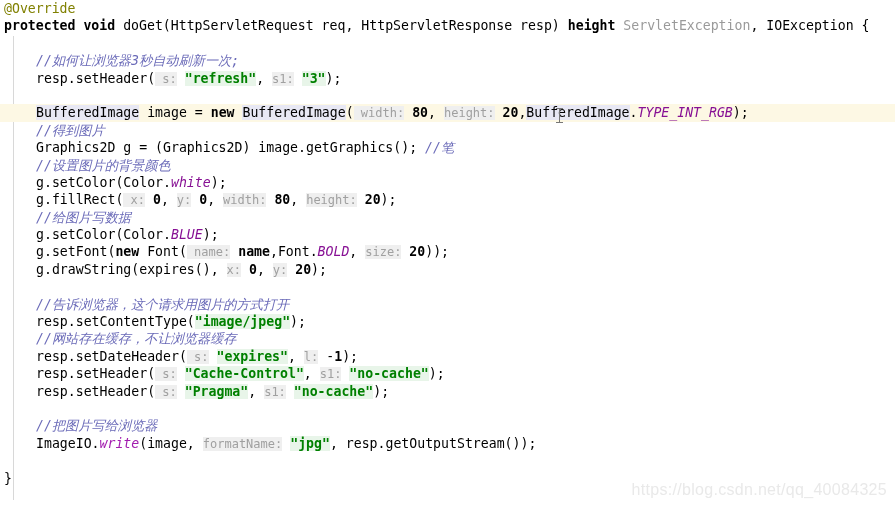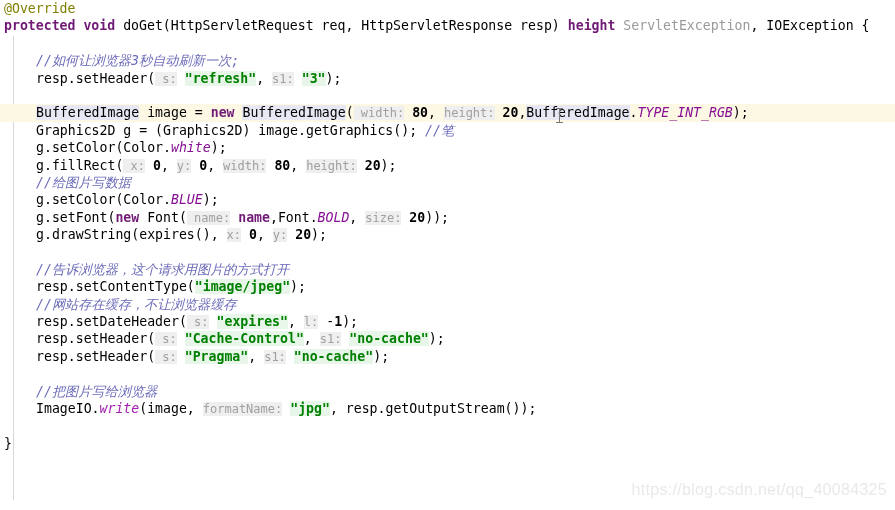--- a/index.html
+++ b/index.html
@@ -37,21 +37,21 @@
     top: 36px;
     width: 1px;
     height: 464px;
     background: #d8d8d8;
   }
   
   .line.current {
     background: #fdf8e4;
   }
   
-  .kw        { color: #701a75; font-weight: bold; }
+  .kw        { color: #000000; font-weight: bold; }
   .anno      { color: #808000; }
   .greyed    { color: #9a9a9a; }
   .num       { color: #000000; font-weight: bold; }
   .str       { color: #008000; font-weight: bold; background: #e8f5e9; }
   .cmt       { color: #6a6ab8; font-style: italic; }
   .hint      { color: #a0a0a0; background: #efefef; font-size: 12px; }
   .statc     { color: #871094; font-style: italic; }
   .field     { color: #871094; font-style: italic; }
   .meth      { color: #a21caf; font-style: italic; }
   .hl-ident  { background: #e8e8f4; }
@@ -106,21 +106,23 @@
   <div class="code-area">
     <div class="indent-guide"></div>
     <div id="lines-container">
         <div class="line" style="padding-left: 4px;"><span class="anno">@Override</span></div>
         <div class="line" style="padding-left: 4px;"><span class="kw">protected</span><span> </span><span class="kw">void</span><span> doGet(HttpServletRequest req, HttpServletResponse resp) </span><span class="kw">height</span><span> </span><span class="greyed">ServletException</span><span>, IOException {</span></div>
         <div class="line" style="padding-left: 4px;"><span></span>&nbsp;</div>
         <div class="line" style="padding-left: 36px;"><span class="cmt">//如何让浏览器3秒自动刷新一次;</span></div>
         <div class="line" style="padding-left: 36px;"><span>resp.setHeader(</span><span class="hint"> s:</span><span> </span><span class="str">"refresh"</span><span>, </span><span class="hint">s1:</span><span> </span><span class="str">"3"</span><span>);</span></div>
         <div class="line" style="padding-left: 36px;"><span></span>&nbsp;</div>
         <div class="line current" style="padding-left: 36px;"><span class="hl-ident">BufferedImage</span><span> image = </span><span class="kw">new</span><span> </span><span class="hl-ident">BufferedImage</span><span>(</span><span class="hint"> width:</span><span> </span><span class="num">80</span><span>, </span><span class="hint">height:</span><span> </span><span class="num">20</span><span>,</span><span class="caret"></span><span class="hl-ident">BufferedImage</span><span>.</span><span class="statc">TYPE_INT_RGB</span><span>);</span></div>
+        <div class="line" style="padding-left: 36px;"><span class="cmt">//得到图片</span></div>
         <div class="line" style="padding-left: 36px;"><span>Graphics2D g = (Graphics2D) image.getGraphics(); </span><span class="cmt">//笔</span></div>
+        <div class="line" style="padding-left: 36px;"><span class="cmt">//设置图片的背景颜色</span></div>
         <div class="line" style="padding-left: 36px;"><span>g.setColor(Color.</span><span class="field">white</span><span>);</span></div>
         <div class="line" style="padding-left: 36px;"><span>g.fillRect(</span><span class="hint"> x:</span><span> </span><span class="num">0</span><span>, </span><span class="hint">y:</span><span> </span><span class="num">0</span><span>, </span><span class="hint">width:</span><span> </span><span class="num">80</span><span>, </span><span class="hint">height:</span><span> </span><span class="num">20</span><span>);</span></div>
         <div class="line" style="padding-left: 36px;"><span class="cmt">//给图片写数据</span></div>
         <div class="line" style="padding-left: 36px;"><span>g.setColor(Color.</span><span class="statc">BLUE</span><span>);</span></div>
         <div class="line" style="padding-left: 36px;"><span>g.setFont(</span><span class="kw">new</span><span> Font(</span><span class="hint"> name:</span><span> </span><span class="kw">name</span><span>,Font.</span><span class="statc">BOLD</span><span>, </span><span class="hint">size:</span><span> </span><span class="num">20</span><span>));</span></div>
         <div class="line" style="padding-left: 36px;"><span>g.drawString(expires(), </span><span class="hint">x:</span><span> </span><span class="num">0</span><span>, </span><span class="hint">y:</span><span> </span><span class="num">20</span><span>);</span></div>
         <div class="line" style="padding-left: 36px;"><span></span>&nbsp;</div>
         <div class="line" style="padding-left: 36px;"><span class="cmt">//告诉浏览器，这个请求用图片的方式打开</span></div>
         <div class="line" style="padding-left: 36px;"><span>resp.setContentType(</span><span class="str">"image/jpeg"</span><span>);</span></div>
         <div class="line" style="padding-left: 36px;"><span class="cmt">//网站存在缓存，不让浏览器缓存</span></div>

